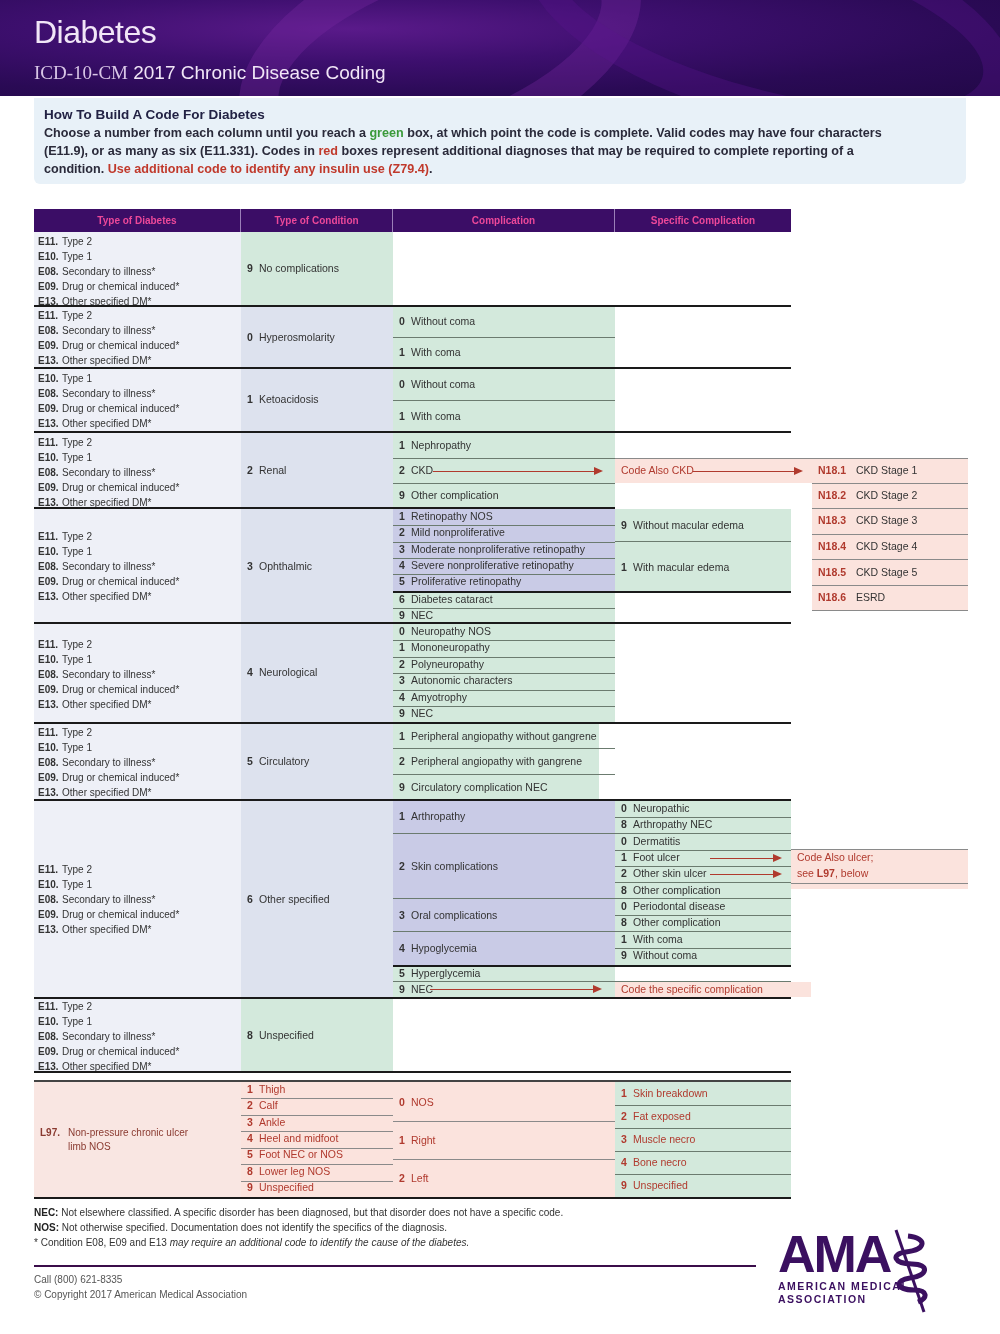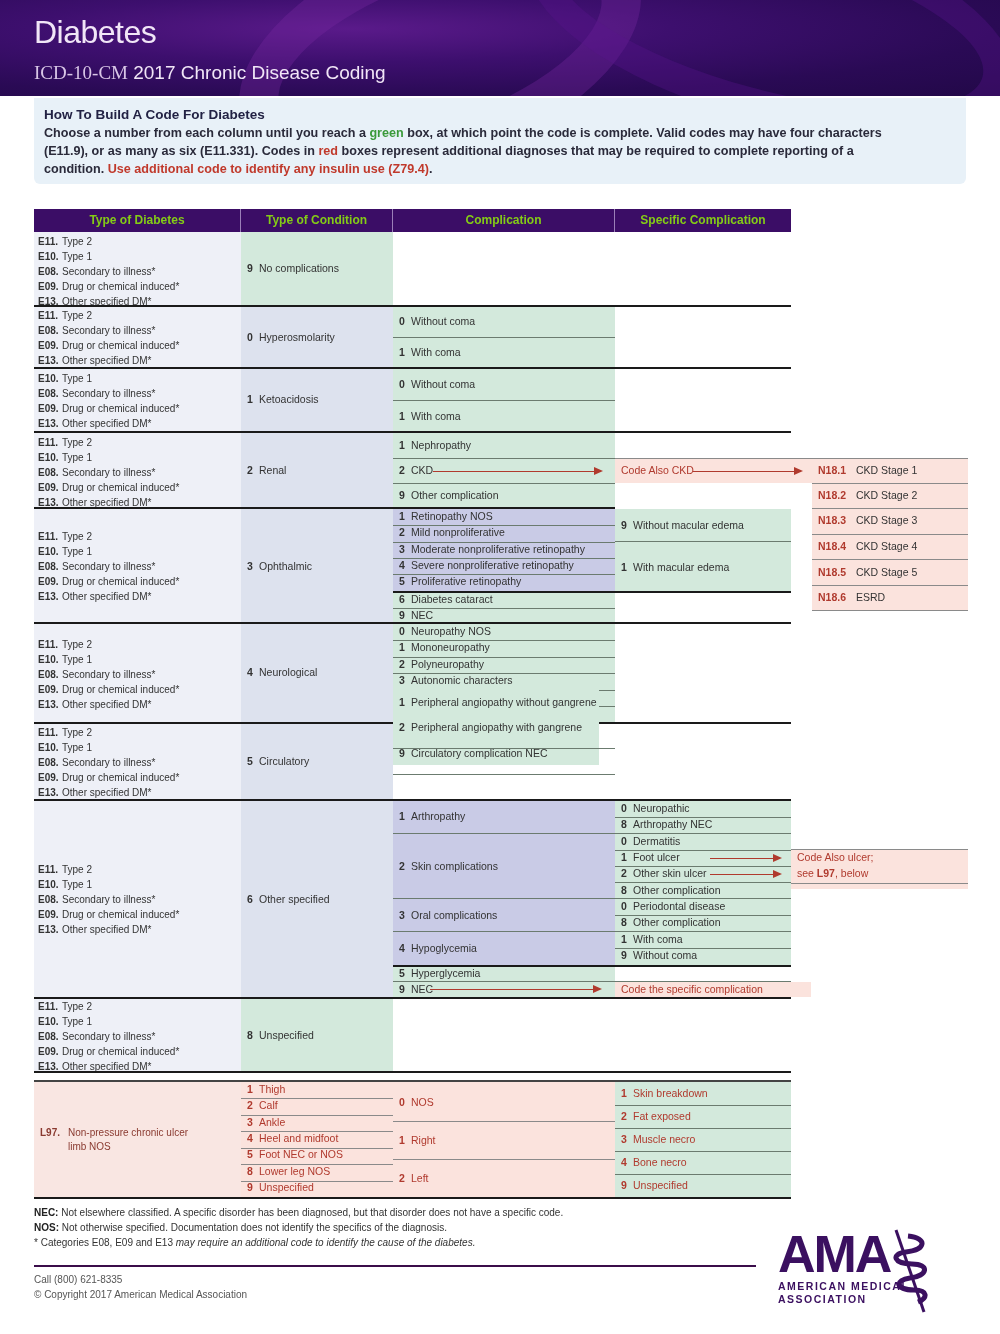--- a/index.html
+++ b/index.html
@@ -23,21 +23,21 @@
     background: #e8f1f8; border-radius: 0 0 6px 6px; padding: 8px 10px;
     font-size: 13px; line-height: 18px; color: #2a2a3a;
   }
   .howto .h { font-weight: bold; font-size: 13.5px; color: #222244; }
   .howto .body { font-weight: bold; font-size: 12.6px; }
   .howto .green { color: #3a9a3a; }
   .howto .red { color: #c0392b; }
 
   .tbl { position: absolute; left: 34px; top: 209px; width: 757px; }
   .thead { position: absolute; left: 0; top: 0; height: 23px; width: 757px; background: #3b0d66; display: flex; }
-  .thead div { color: #84cc16; font-weight: bold; font-size: 12px; text-align: center; line-height: 23px; border-right: 1px solid #9b7fb8; }
+  .thead div { color: #ec4899; font-weight: bold; font-size: 10px; text-align: center; line-height: 23px; border-right: 1px solid #9b7fb8; }
   .thead div:last-child { border-right: none; }
 
   .cell { position: absolute; font-size: 10.5px; color: #333; }
   .c-type { background: #eef0f7; }
   .c-cond { background: #dde2ee; }
   .c-green { background: #d3e9dc; }
   .c-blue { background: #c9cbe6; }
   .c-pink { background: #fbe3dd; }
   .c-pinkcond { background: #f9e6e2; }
   .hr-black { position: absolute; height: 2px; background: #1a1a1a; }
@@ -276,21 +276,21 @@
       <div><span class="code">E11.</span><span>Type 2</span></div>
       <div><span class="code">E10.</span><span>Type 1</span></div>
       <div><span class="code">E08.</span><span>Secondary to illness*</span></div>
       <div><span class="code">E09.</span><span>Drug or chemical induced*</span></div>
       <div><span class="code">E13.</span><span>Other specified DM*</span></div>
     </div>
   </div>
   <div class="cell c-cond" style="left:241px;top:724px;width:152px;height:75px">
     <div class="row-txt" style="top:31px"><span class="num">5</span><span>Circulatory</span></div>
   </div>
-  <div class="cell c-green" style="left:393px;top:690px;width:206px;height:75px">
+  <div class="cell c-green" style="left:393px;top:724px;width:206px;height:75px">
     <div class="row-txt" style="top:6px"><span class="num">1</span><span>Peripheral angiopathy without gangrene</span></div>
     <div class="row-txt" style="top:31px"><span class="num">2</span><span>Peripheral angiopathy with gangrene</span></div>
     <div class="row-txt" style="top:57px"><span class="num">9</span><span>Circulatory complication NEC</span></div>
   </div>
   <div class="hr-gray" style="left:393px;top:748px;width:222px"></div>
   <div class="hr-gray" style="left:393px;top:774px;width:222px"></div>
   <div class="hr-black" style="left:34px;top:799px;width:757px"></div>
 
   <div class="cell c-type" style="left:34px;top:801px;width:207px;height:196px">
     <div class="types" style="top:61px">
@@ -410,21 +410,21 @@
   <div class="hr-gray" style="left:615px;top:1105px;width:176px"></div>
   <div class="hr-gray" style="left:615px;top:1128px;width:176px"></div>
   <div class="hr-gray" style="left:615px;top:1151px;width:176px"></div>
   <div class="hr-gray" style="left:615px;top:1174px;width:176px"></div>
   <div class="hr-black" style="left:34px;top:1197px;width:757px"></div>
 </div>
 
 <div class="notes">
   <div><b>NEC:</b><span> Not elsewhere classified. A specific disorder has been diagnosed, but that disorder does not have a specific code.</span></div>
   <div><b>NOS:</b><span> Not otherwise specified. Documentation does not identify the specifics of the diagnosis.</span></div>
-  <div><span>* Categories E08, E09 and E13 </span><i>may require an additional code to identify the cause of the diabetes.</i></div>
+  <div><span>* Condition E08, E09 and E13 </span><i>may require an additional code to identify the cause of the diabetes.</i></div>
 </div>
 
 <div class="footer-line"></div>
 <div class="footer-text">
   <div>Call (800) 621-8335</div>
   <div>© Copyright 2017 American Medical Association</div>
 </div>
 
 <div class="ama">
   <div style="display:flex;align-items:flex-end">

